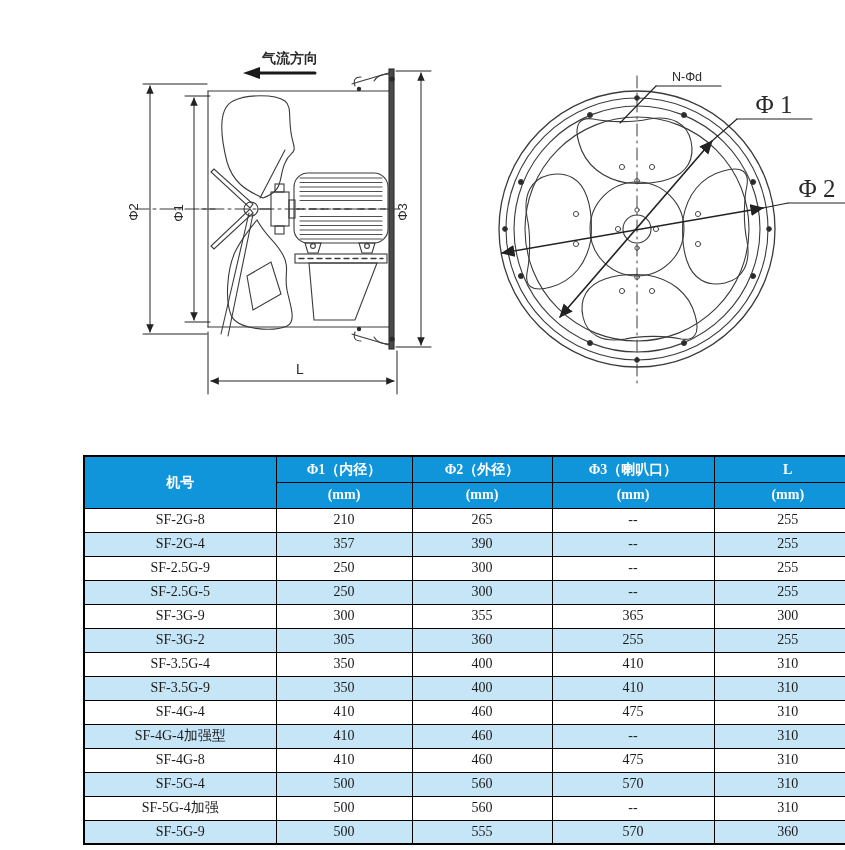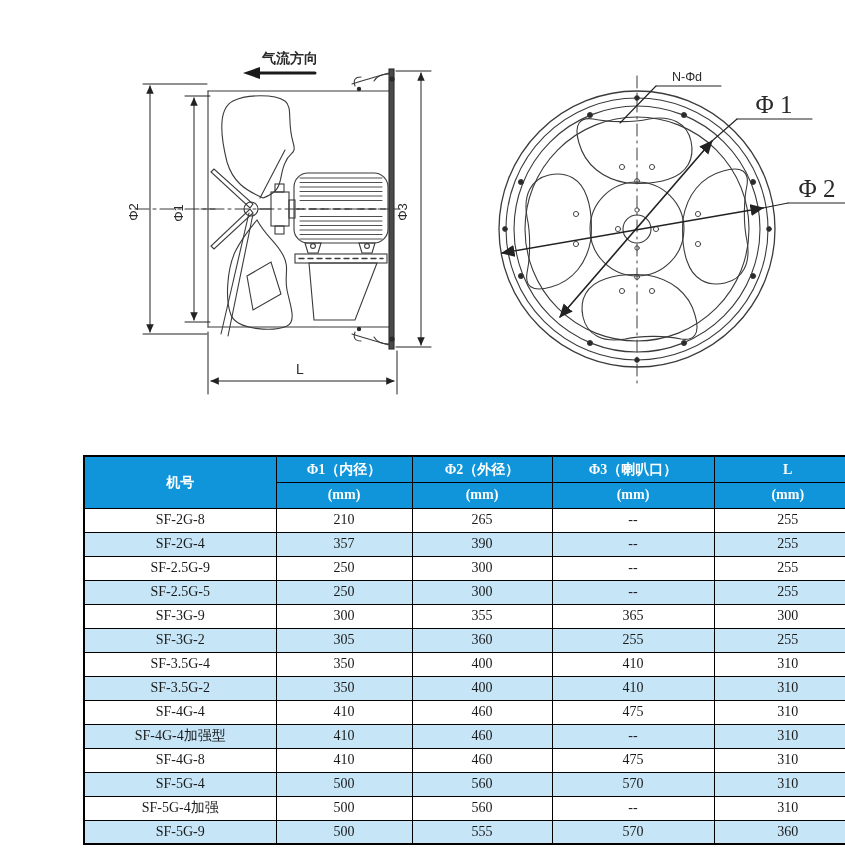--- a/index.html
+++ b/index.html
@@ -294,21 +294,21 @@
           <td>255</td>
         </tr>
         <tr>
           <td>SF-3.5G-4</td>
           <td>350</td>
           <td>400</td>
           <td>410</td>
           <td>310</td>
         </tr>
         <tr>
-          <td>SF-3.5G-2</td>
+          <td>SF-3.5G-9</td>
           <td>350</td>
           <td>400</td>
           <td>410</td>
           <td>310</td>
         </tr>
         <tr>
           <td>SF-4G-4</td>
           <td>410</td>
           <td>460</td>
           <td>475</td>

